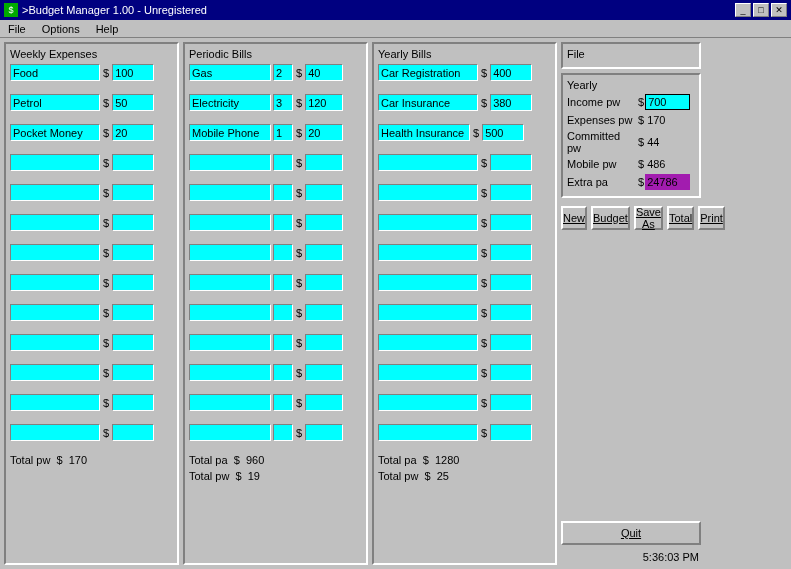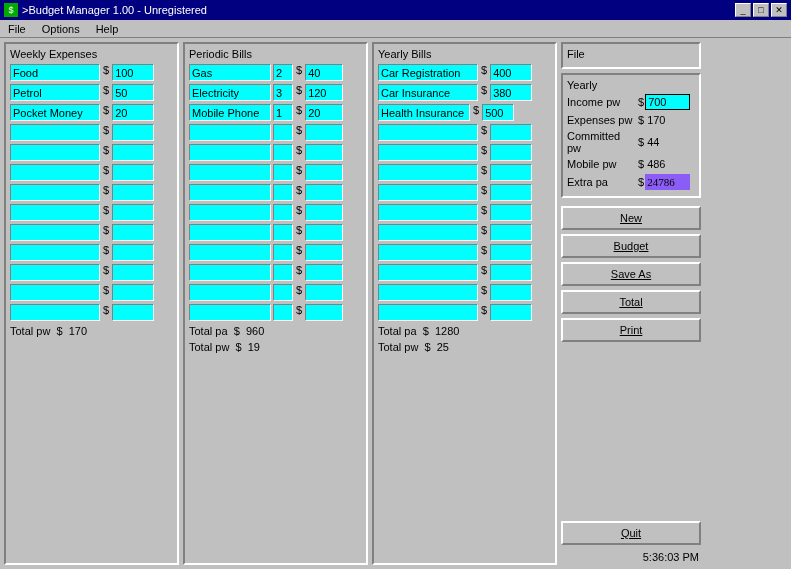--- a/index.html
+++ b/index.html
@@ -78,22 +78,22 @@
       padding: 4px;
       flex: 1;
     }
     .panel-title {
       font-weight: normal;
       margin-bottom: 4px;
       font-size: 11px;
     }
     .expense-row {
       display: flex;
-      align-items: flex-start;
-      margin-bottom: 3px;
+      align-items: center;
+      margin-bottom: 13px;
       gap: 2px;
     }
     .name-input {
       background: cyan;
       border: 1px solid;
       border-color: #808080 #ffffff #ffffff #808080;
       width: 90px;
       height: 17px;
       font-size: 11px;
       padding: 0 2px;
@@ -189,21 +189,20 @@
       background: cyan;
       border: 1px solid;
       border-color: #808080 #ffffff #ffffff #808080;
       width: 45px;
       height: 16px;
       font-size: 11px;
       padding: 0 2px;
     }
     .action-buttons {
       display: flex;
-      flex-direction: column;
       gap: 4px;
       margin-top: 4px;
     }
     .action-btn {
       background: #c0c0c0;
       border: 2px solid;
       border-color: #ffffff #808080 #808080 #ffffff;
       height: 24px;
       font-size: 11px;
       cursor: pointer;
@@ -422,21 +421,21 @@
     <input class="amount-input" type="text" value="400" style="width: 42px;">
   </div>
         <div class="expense-row">
     <input class="name-input" type="text" value="Car Insurance" style="width: 100px;">
     <span class="dollar-label">$</span>
     <input class="amount-input" type="text" value="380" style="width: 42px;">
   </div>
         <div class="expense-row">
     <input class="name-input" type="text" value="Health Insurance" style="width: 92px;">
     <span class="dollar-label">$</span>
-    <input class="amount-input" type="text" value="500" style="width: 32px;">
+    <input class="amount-input" type="text" value="500" style="width: 42px;">
   </div>
         <div class="expense-row">
     <input class="name-input" type="text" value="" style="width: 100px;">
     <span class="dollar-label">$</span>
     <input class="amount-input" type="text" value="" style="width: 42px;">
   </div>
         <div class="expense-row">
     <input class="name-input" type="text" value="" style="width: 100px;">
     <span class="dollar-label">$</span>
     <input class="amount-input" type="text" value="" style="width: 42px;">
@@ -518,21 +517,21 @@
     <input class="summary-value-input" type="text" value="44" style="background: rgb(192, 192, 192); border: 0px;" readonly="">
   </div>
           <div class="summary-row">
     <span class="summary-label">Mobile pw</span>
     <span class="dollar-label">$</span>
     <input class="summary-value-input" type="text" value="486" style="background: rgb(192, 192, 192); border: 0px;" readonly="">
   </div>
           <div class="summary-row">
     <span class="summary-label">Extra pa</span>
     <span class="dollar-label">$</span>
-    <input class="summary-value-input" type="text" value="24786" style="background: #8b5cf6; border: 0px; font-family: Liberation Serif, serif;" readonly="">
+    <input class="summary-value-input" type="text" value="24786" style="background: #a21caf; border: 0px;" readonly="">
   </div>
         </div>
     </div>
 
     <div class="action-buttons">
       <button class="action-btn">New</button>
       <button class="action-btn">Budget</button>
       <button class="action-btn">Save As</button>
       <button class="action-btn">Total</button>
       <button class="action-btn">Print</button>

